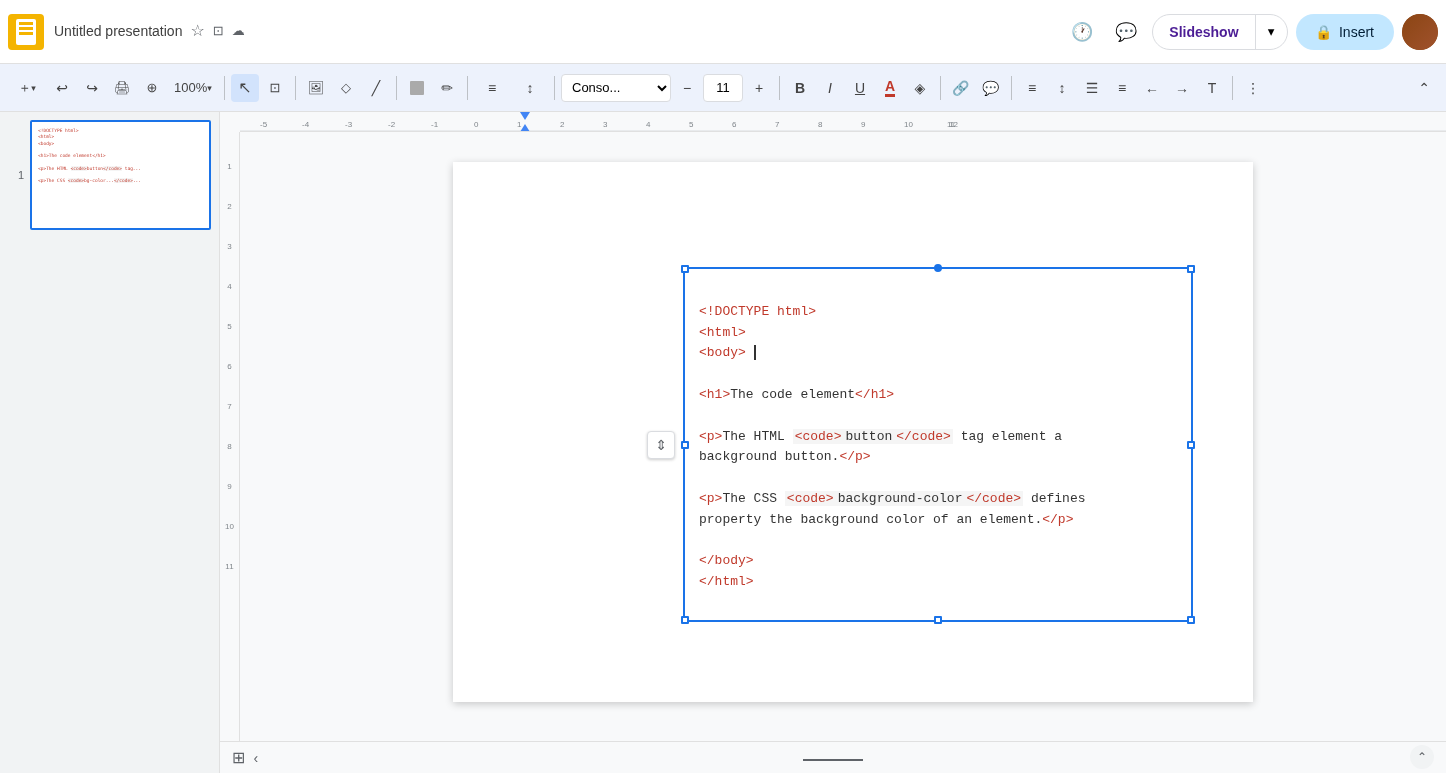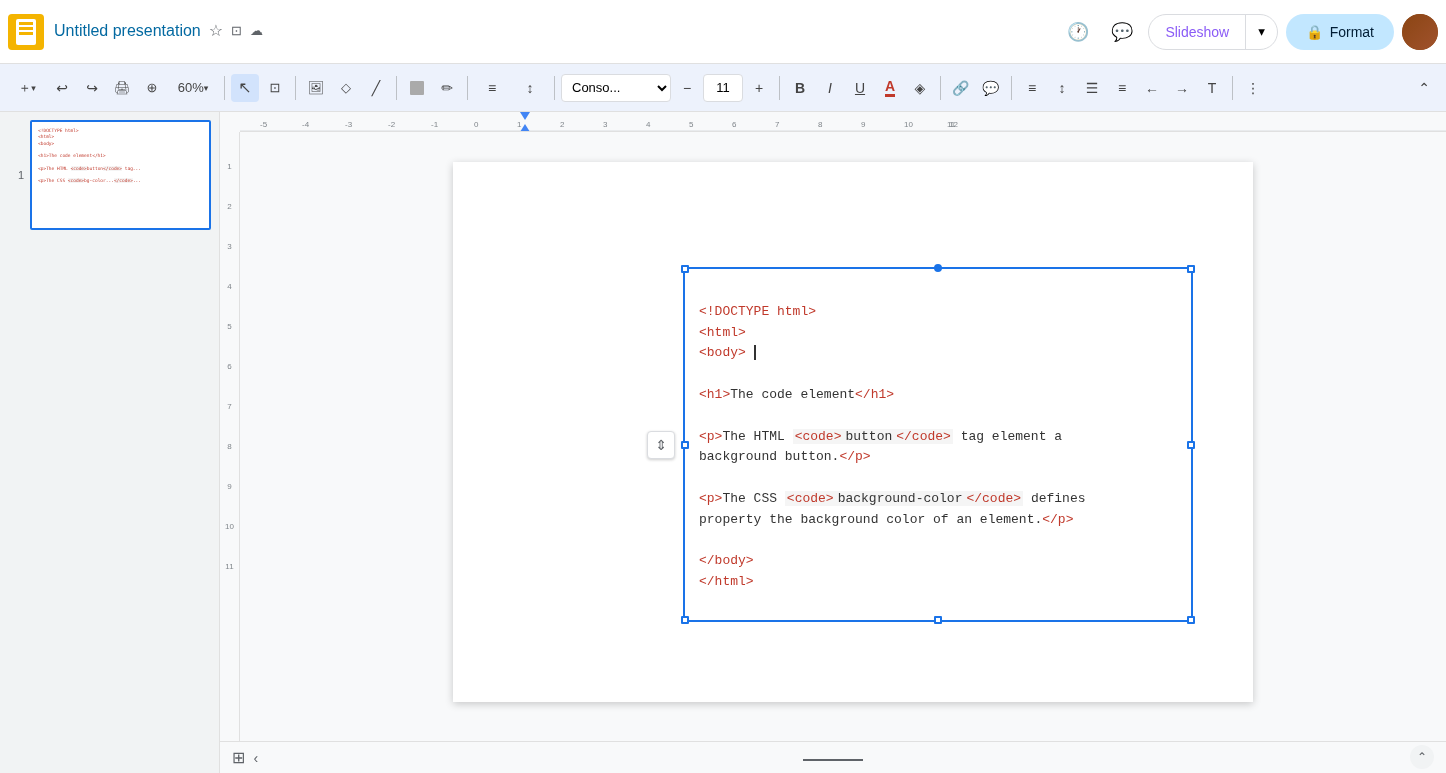--- a/index.html
+++ b/index.html
@@ -42,22 +42,22 @@
       flex-direction: column;
       margin-right: 12px;
     }
     .title-row {
       display: flex;
       align-items: center;
       gap: 8px;
       margin-bottom: 2px;
     }
     .doc-title {
-      font-size: 16px;
-      color: #0369a1;
+      font-size: 14px;
+      color: #404040;
       font-weight: 400;
     }
     .title-icon {
       color: #5f6368;
       font-size: 16px;
       cursor: pointer;
     }
     .menu-bar {
       display: flex;
       gap: 2px;
@@ -90,26 +90,27 @@
       display: flex;
       align-items: center;
       border: 1px solid #dadce0;
       border-radius: 20px;
       overflow: hidden;
       height: 36px;
     }
     .slideshow-main {
       padding: 0 16px;
       font-size: 14px;
-      color: #8b5cf6;
+      color: #4c1d95;
       cursor: pointer;
       height: 100%;
       display: flex; align-items: center;
       border: none;
       background: transparent;
+      font-weight: bold;
     }
     .slideshow-dropdown {
       width: 32px;
       height: 100%;
       border-left: 1px solid #dadce0;
       display: flex; align-items: center; justify-content: center;
       cursor: pointer;
       background: transparent;
       border-top: none; border-right: none; border-bottom: none;
     }
@@ -404,40 +405,40 @@
     <button class="icon-btn" title="Version history">🕐</button>
     <button class="icon-btn" title="Comments">💬</button>
     <div class="slideshow-btn">
       <button class="slideshow-main">Slideshow</button>
       <button class="slideshow-dropdown">
         <span>▾</span>
       </button>
     </div>
     <button class="share-btn">
       <span>🔒</span>
-      <span>Format</span>
+      <span>Insert</span>
     </button>
     <div class="avatar">
       <div style="width:100%;height:100%;background:linear-gradient(135deg,#8b4513,#a0522d);border-radius:50%;"></div>
     </div>
   </div>
 </div>
 
 <div id="toolbar">
 
   <button class="tb-btn" style="width:38px;font-size:13px;">
     <span>＋</span>
       <span style="font-size:9px;">▾</span>
   </button>
   <button class="tb-btn" title="Undo">↩</button>
   <button class="tb-btn" title="Redo">↪</button>
   <button class="tb-btn" title="Print" style="font-size:13px;">🖨</button>
   <button class="tb-btn" title="Paint format" style="font-size:13px;">⊕</button>
   <button class="tb-btn" title="Zoom" style="font-size:13px;width:50px;">
-    <span>60%</span>
+    <span>100%</span>
       <span style="font-size:9px;">▾</span>
   </button>
   <div class="tb-separator"></div>
 
   <button class="tb-btn" title="Select" style="font-size:16px;background:#d2e3fc;">↖</button>
   <button class="tb-btn" title="Select tool" style="font-size:13px;">⊡</button>
   <div class="tb-separator"></div>
   <button class="tb-btn" title="Insert image" style="font-size:13px;">🖼</button>
   <button class="tb-btn" title="Insert shape" style="font-size:13px;">◇</button>
   <button class="tb-btn" title="Insert line">╱</button>

